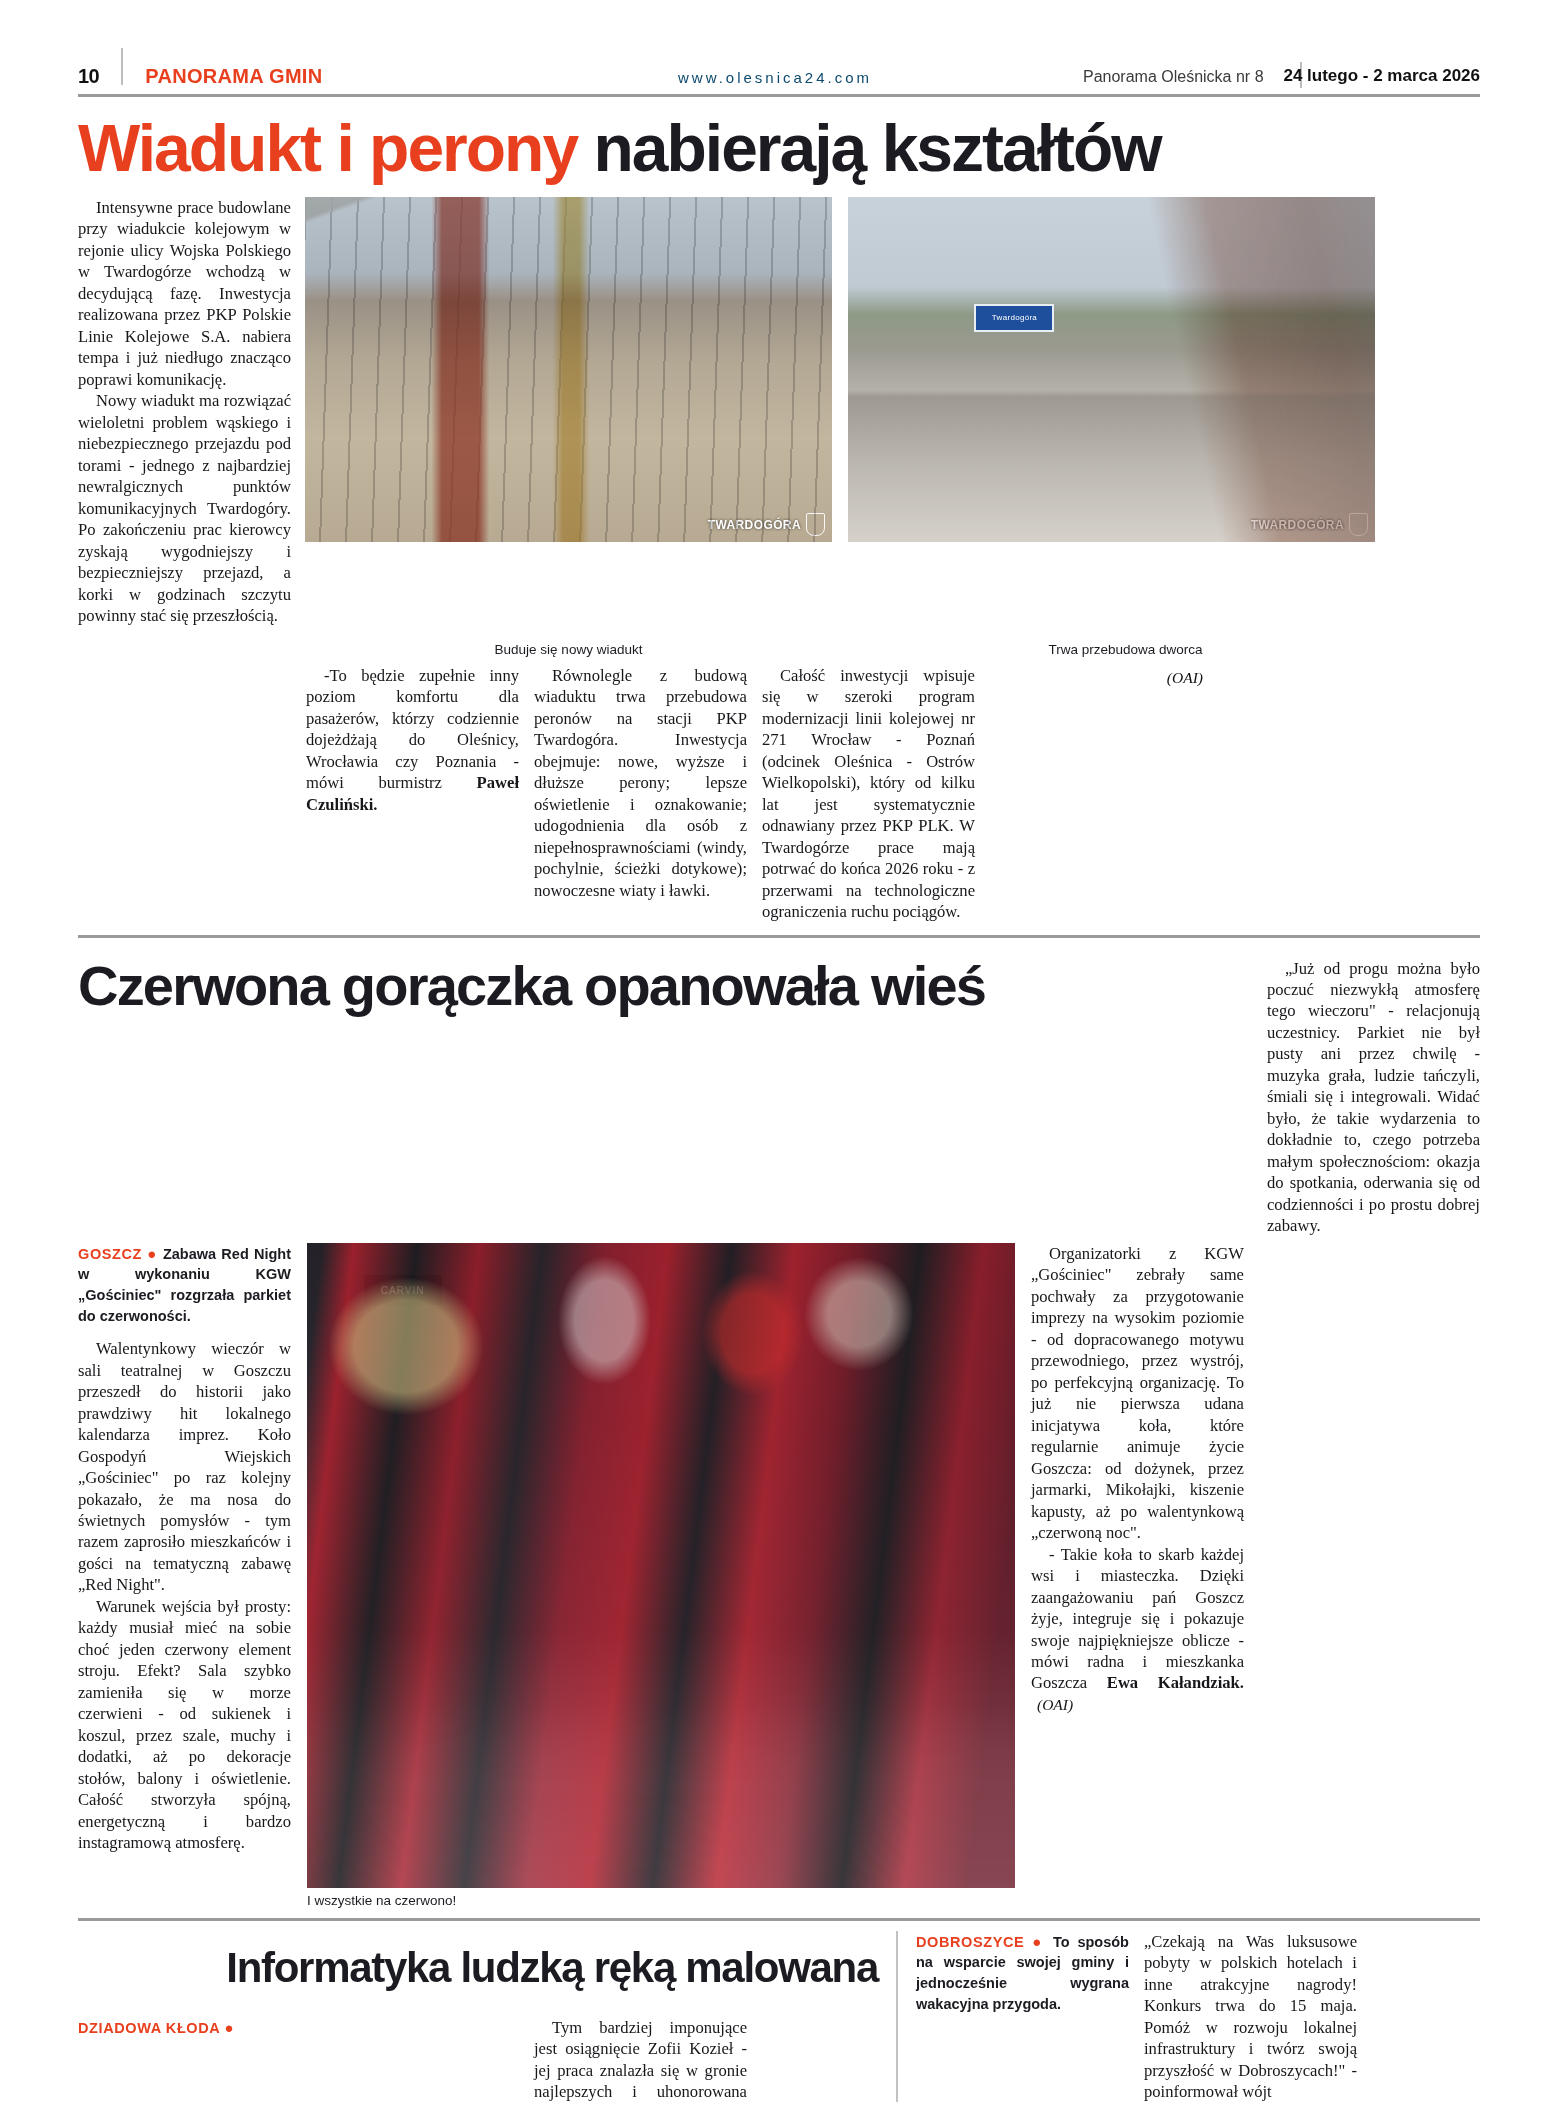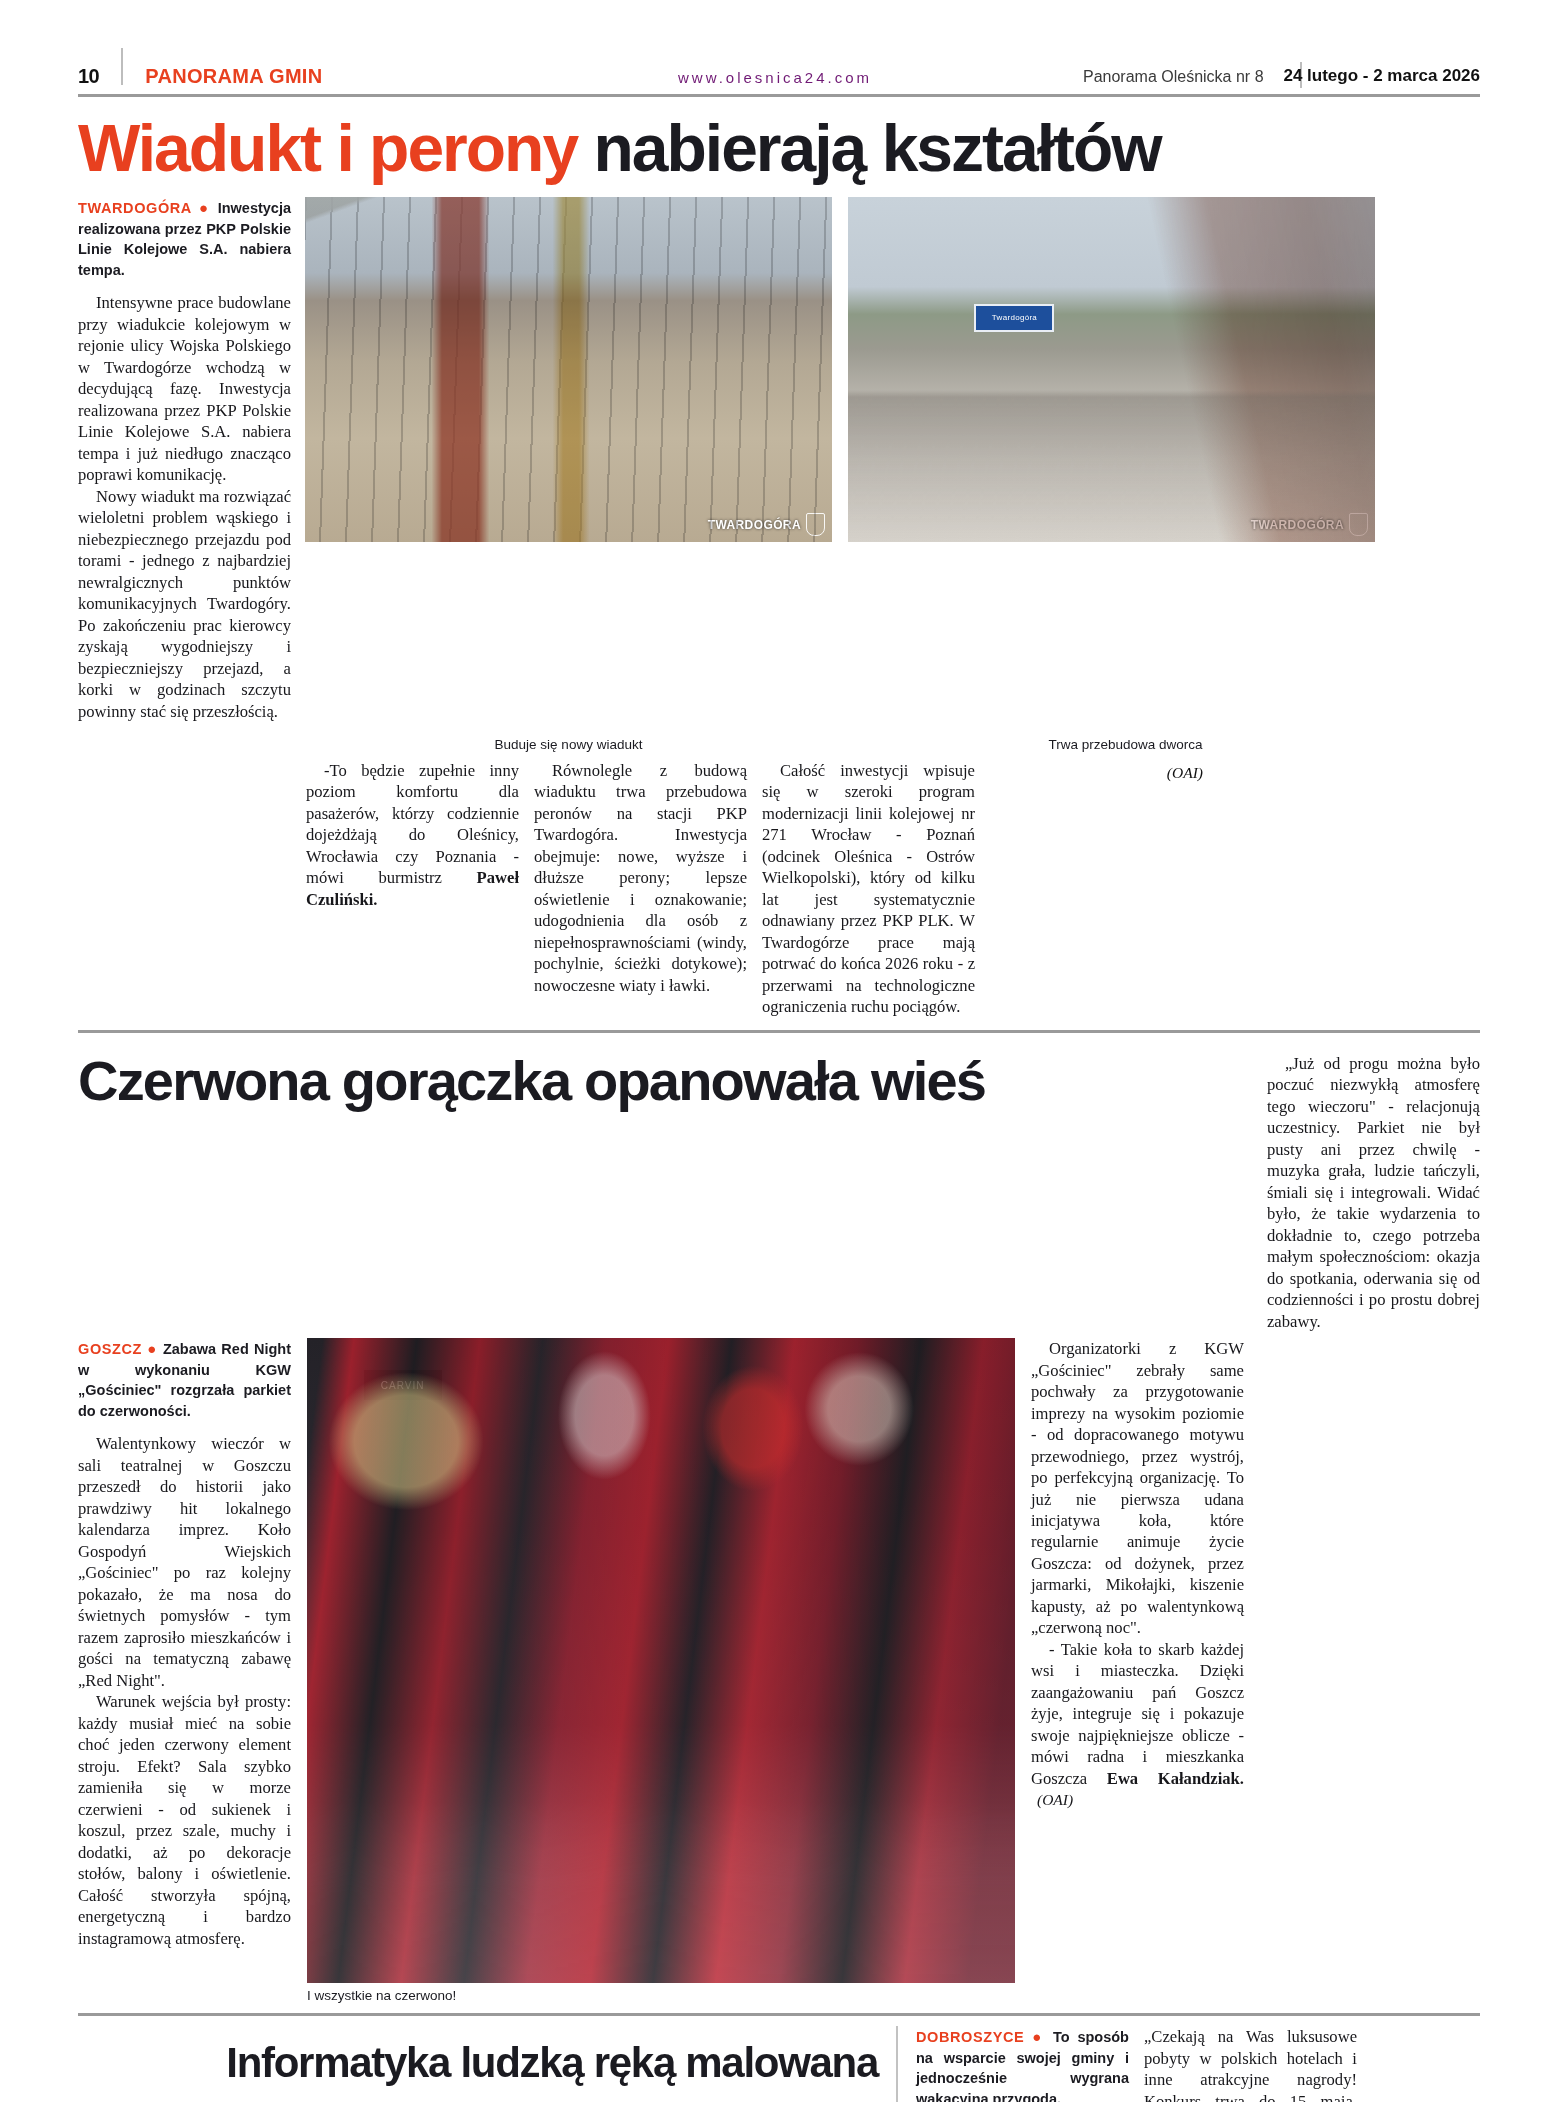--- a/index.html
+++ b/index.html
@@ -10,21 +10,21 @@
     color:#111;
     -webkit-font-smoothing:antialiased;
   }
   .page{position:relative;width:1558px;height:2102px;box-sizing:border-box;padding:0 78px;}
 
   
   .masthead{display:flex;align-items:flex-end;gap:8px;height:40px;padding-top:48px;position:relative;}
   .mh-page{font-family:"Liberation Sans",sans-serif;font-weight:bold;font-size:20px;letter-spacing:-0.5px;color:#111;padding-right:14px;}
   .mh-sep{width:2px;align-self:stretch;background:#bdbdbd;margin-bottom:3px;}
   .mh-section{font-family:"Liberation Sans",sans-serif;font-weight:bold;font-size:20px;color:#e8401f;letter-spacing:0.3px;padding-left:14px;}
-  .mh-url{position:absolute;left:600px;bottom:2px;font-family:"Liberation Sans",sans-serif;font-size:15px;letter-spacing:3px;color:#701a75;}
+  .mh-url{position:absolute;left:600px;bottom:2px;font-family:"Liberation Sans",sans-serif;font-size:15px;letter-spacing:3px;color:#0c4a6e;}
   .mh-issue{position:absolute;left:1005px;bottom:2px;font-family:"Liberation Sans",sans-serif;font-size:16px;color:#3a3a3a;}
   .mh-sep2{position:absolute;left:1222px;bottom:0;width:2px;height:26px;background:#bdbdbd;}
   .mh-date{position:absolute;right:0;bottom:2px;font-family:"Liberation Sans",sans-serif;font-weight:bold;font-size:17px;color:#111;}
   .rule{height:3px;background:#9a9a9a;margin-top:6px;}
 
   
   h1.head{
     font-family:"Liberation Sans",sans-serif;
     font-weight:bold;font-size:66px;line-height:1.0;
     margin:18px 0 16px 0;letter-spacing:-2px;color:#1b1b21;
@@ -161,23 +161,20 @@
     <span class="mh-date">24 lutego - 2 marca 2026</span>
   </div>
   <div class="rule"></div>
 
   <h1 class="head">
     <span class="hl">Wiadukt i perony</span><span> nabierają kształtów</span>
   </h1>
 
   <div class="a1">
     <div class="a1-left col">
-      <p class="lead">
-        <span class="city">TWARDOGÓRA</span><span class="bullet"> ● </span><span> Inwestycja realizowana przez PKP Polskie Linie Kolejowe S.A. nabiera tempa.</span>
-      </p>
       <p class="body">Intensywne prace budowlane przy wiadukcie kolejowym w rejonie ulicy Wojska Polskiego w Twardogórze wchodzą w decydującą fazę. Inwestycja realizowana przez PKP Polskie Linie Kolejowe S.A. nabiera tempa i już niedługo znacząco poprawi komunikację.</p>
       <p class="body">Nowy wiadukt ma rozwiązać wieloletni problem wąskiego i niebezpiecznego przejazdu pod torami - jednego z najbardziej newralgicznych punktów komunikacyjnych Twardogóry. Po zakończeniu prac kierowcy zyskają wygodniejszy i bezpieczniejszy przejazd, a korki w godzinach szczytu powinny stać się przeszłością.</p>
     </div>
 
     <div class="a1-photos">
       <div class="ph photo-bridge" style="width:527px;height:345px;">
         <span class="wm">
           <span>TWARDOGÓRA</span>
           <span class="crest"></span>
         </span>

